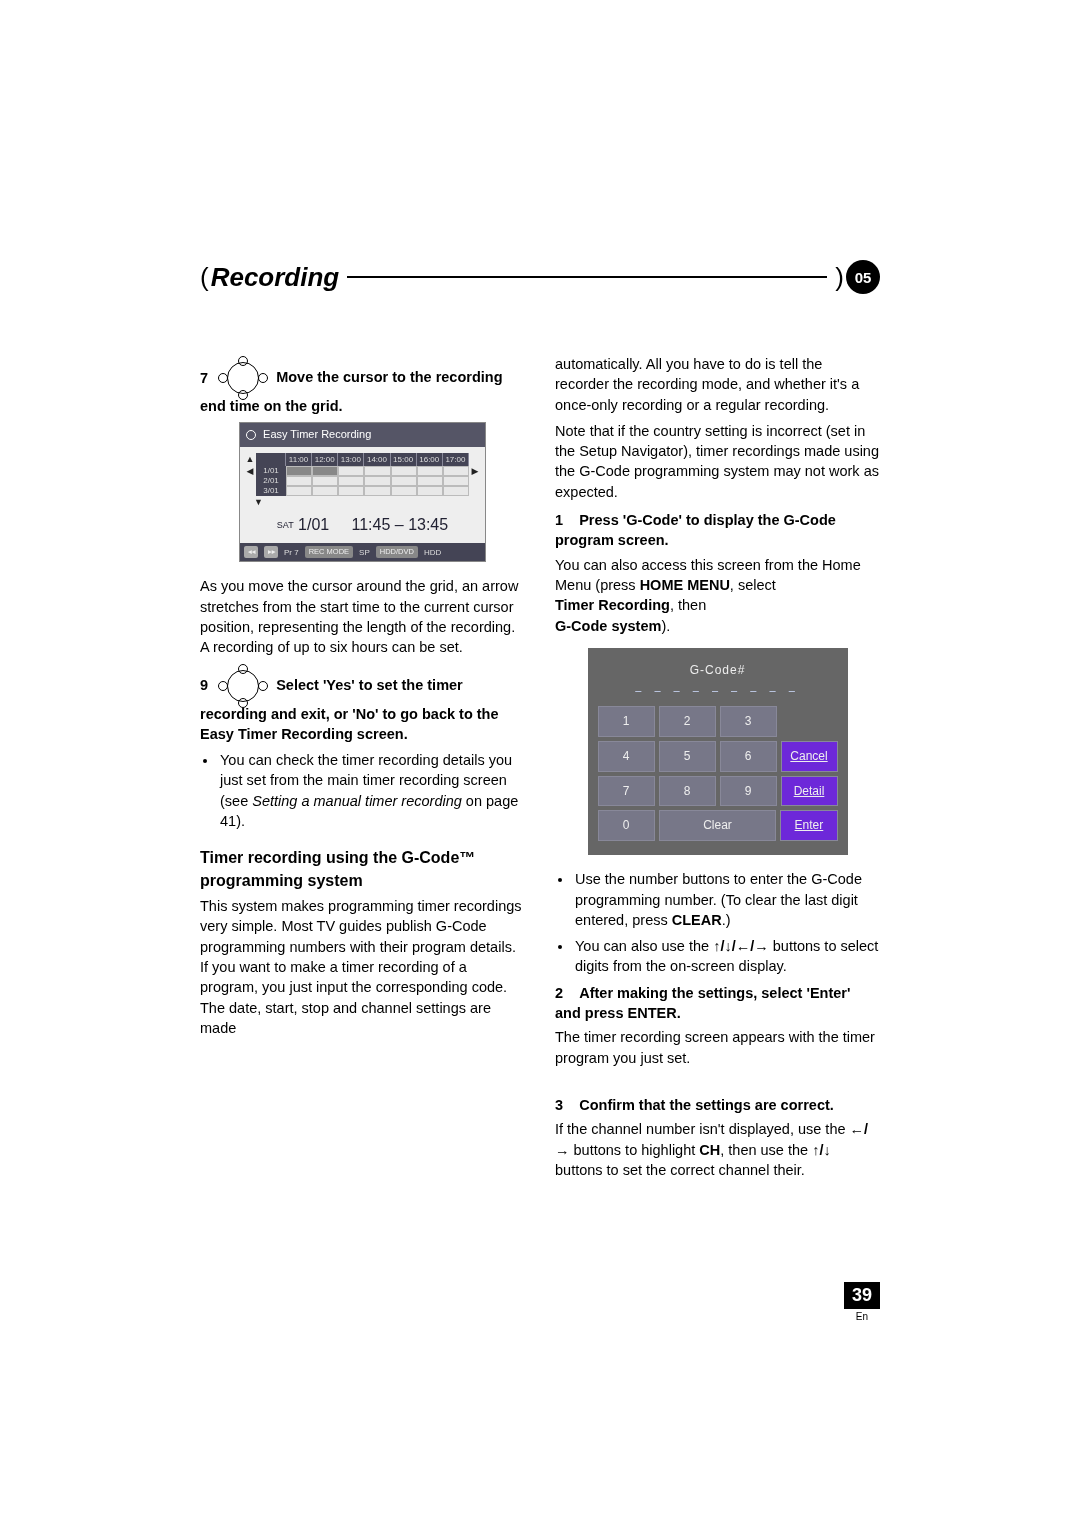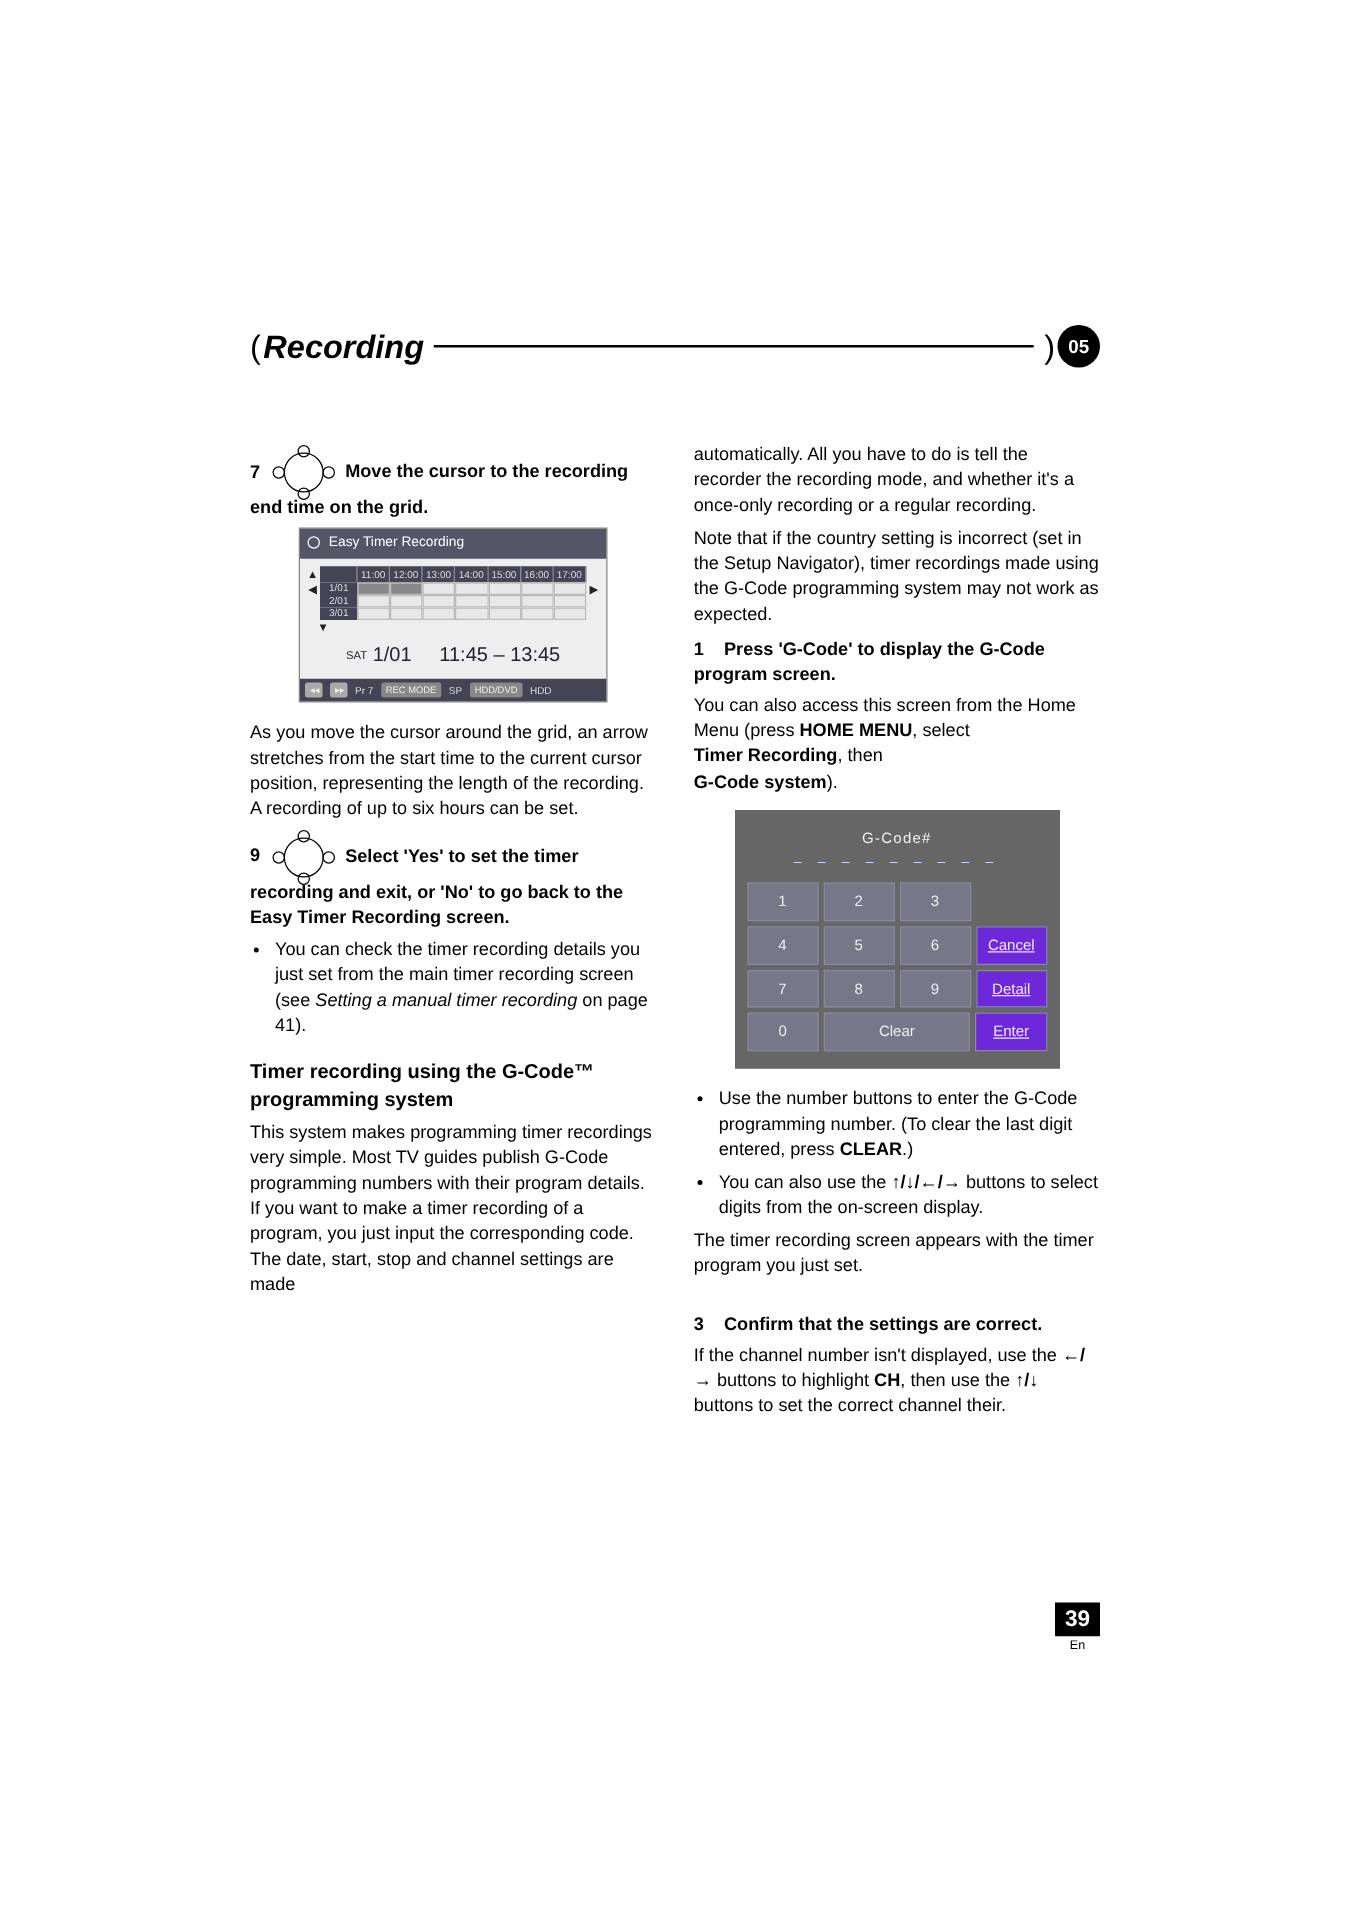--- a/index.html
+++ b/index.html
@@ -406,20 +406,25 @@
 
       <ul class="bullet-list">
         <li>
           <span>Use the number buttons to enter the G-Code programming number. (To clear the last digit entered, press </span><span class="step-bold">CLEAR</span><span>.)</span>
         </li>
         <li>
           <span>You can also use the </span><span class="arrow-char">↑/↓/←/→</span><span> buttons to select digits from the on-screen display.</span>
         </li>
       </ul>
 
+      <p style="margin-top:6px;">
+        <span class="step-bold">2</span>
+        &nbsp;&nbsp;
+        <span class="step-bold">After making the settings, select 'Enter' and press ENTER.</span>
+      </p>
       <p>The timer recording screen appears with the timer program you just set.</p>
 
       <p style="margin-top:27px;">
         <span class="step-bold">3</span>
         &nbsp;&nbsp;
         <span class="step-bold">Confirm that the settings are correct.</span>
       </p>
       <p>
         <span>If the channel number isn't displayed, use the </span><span class="arrow-char">←/→</span><span> buttons to highlight </span><span class="step-bold">CH</span><span>, then use the </span><span class="arrow-char">↑/↓</span><span> buttons to set the correct channel their.</span>
       </p>

